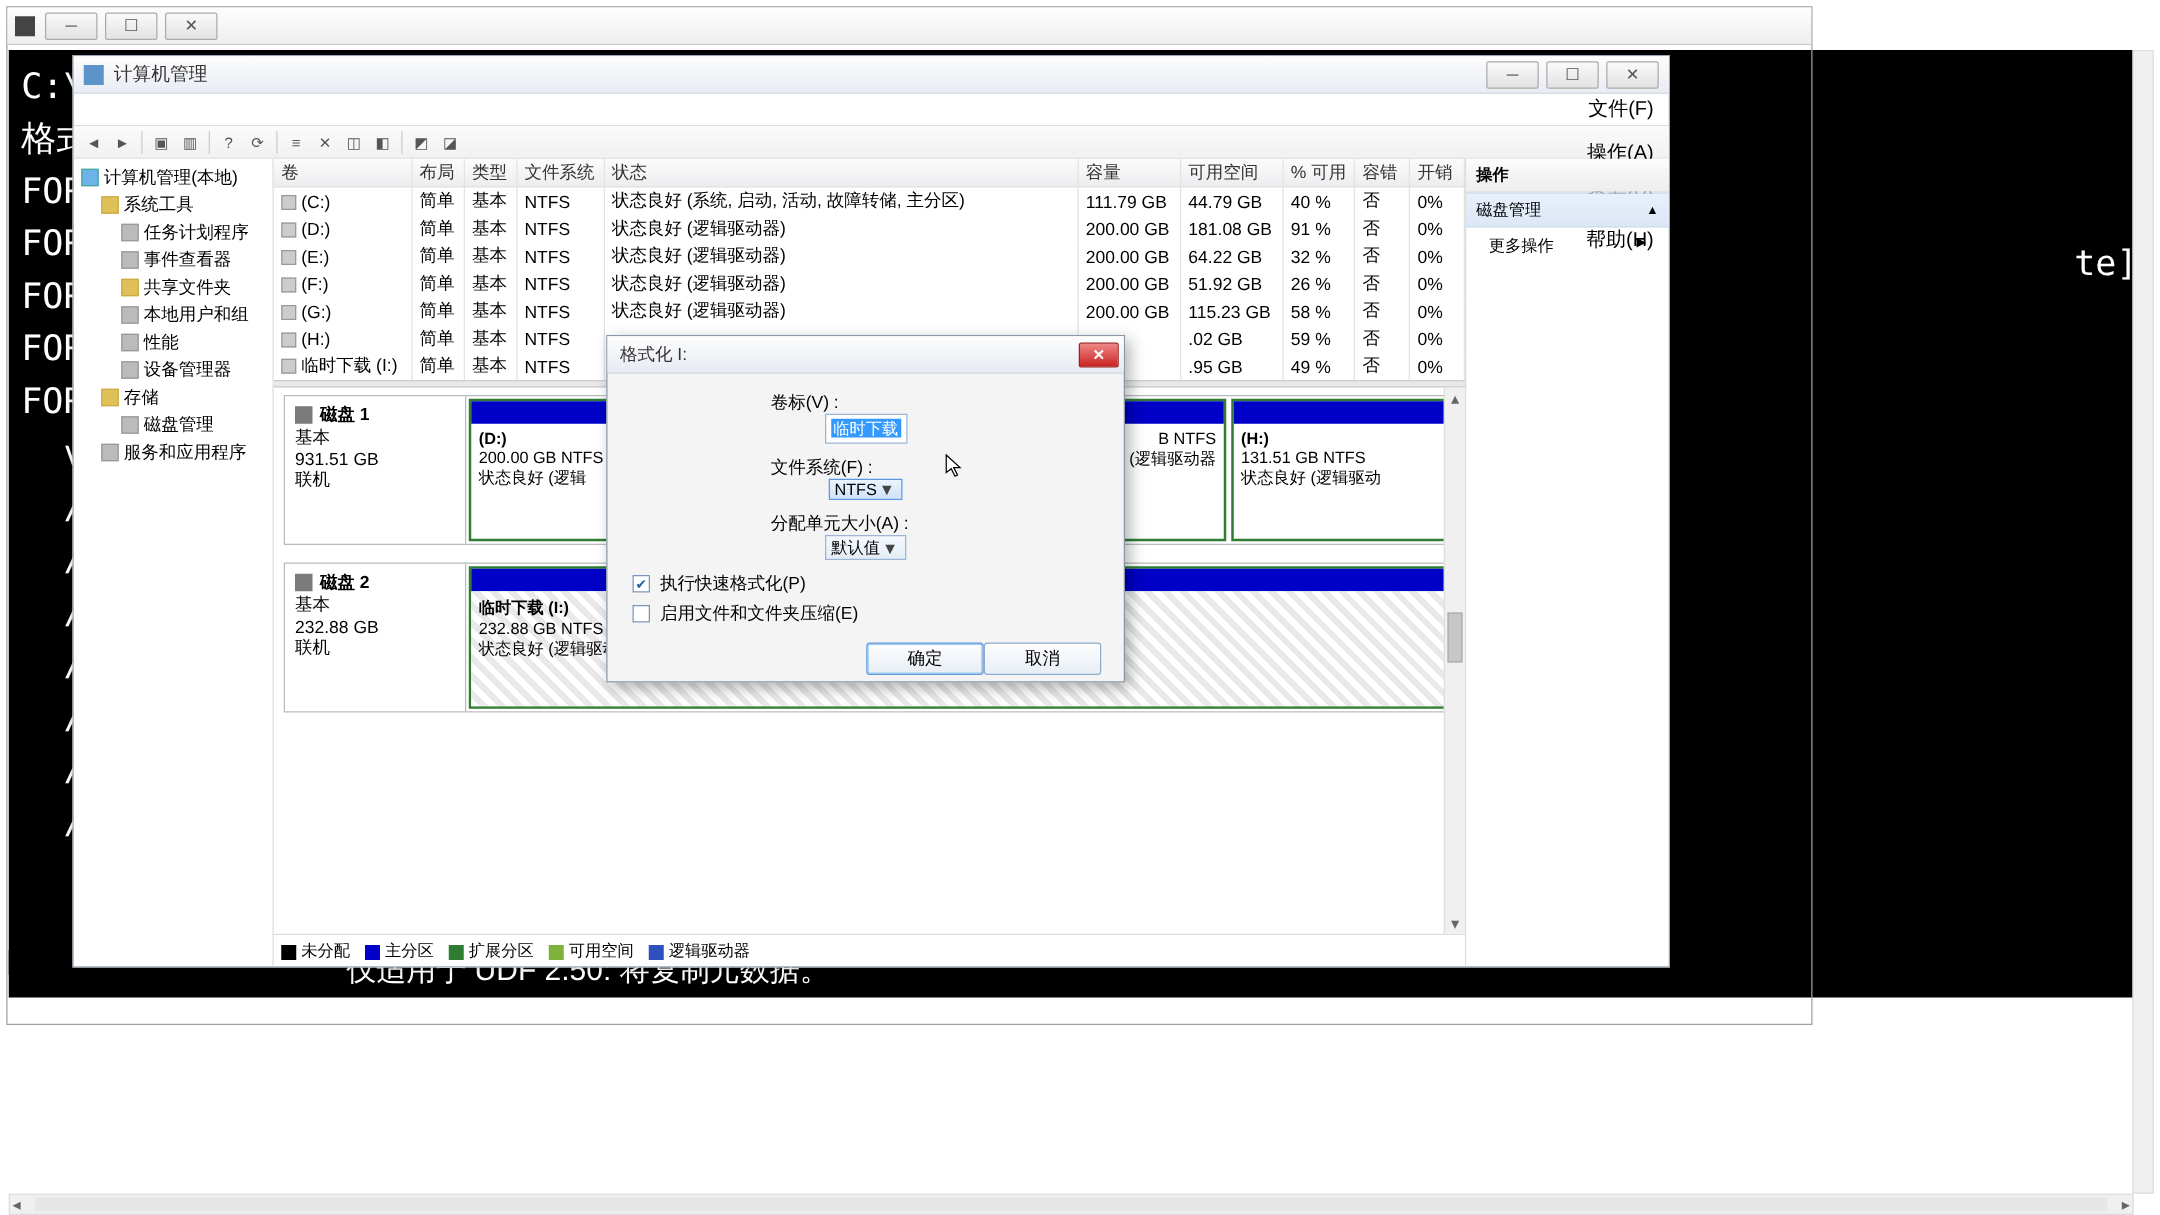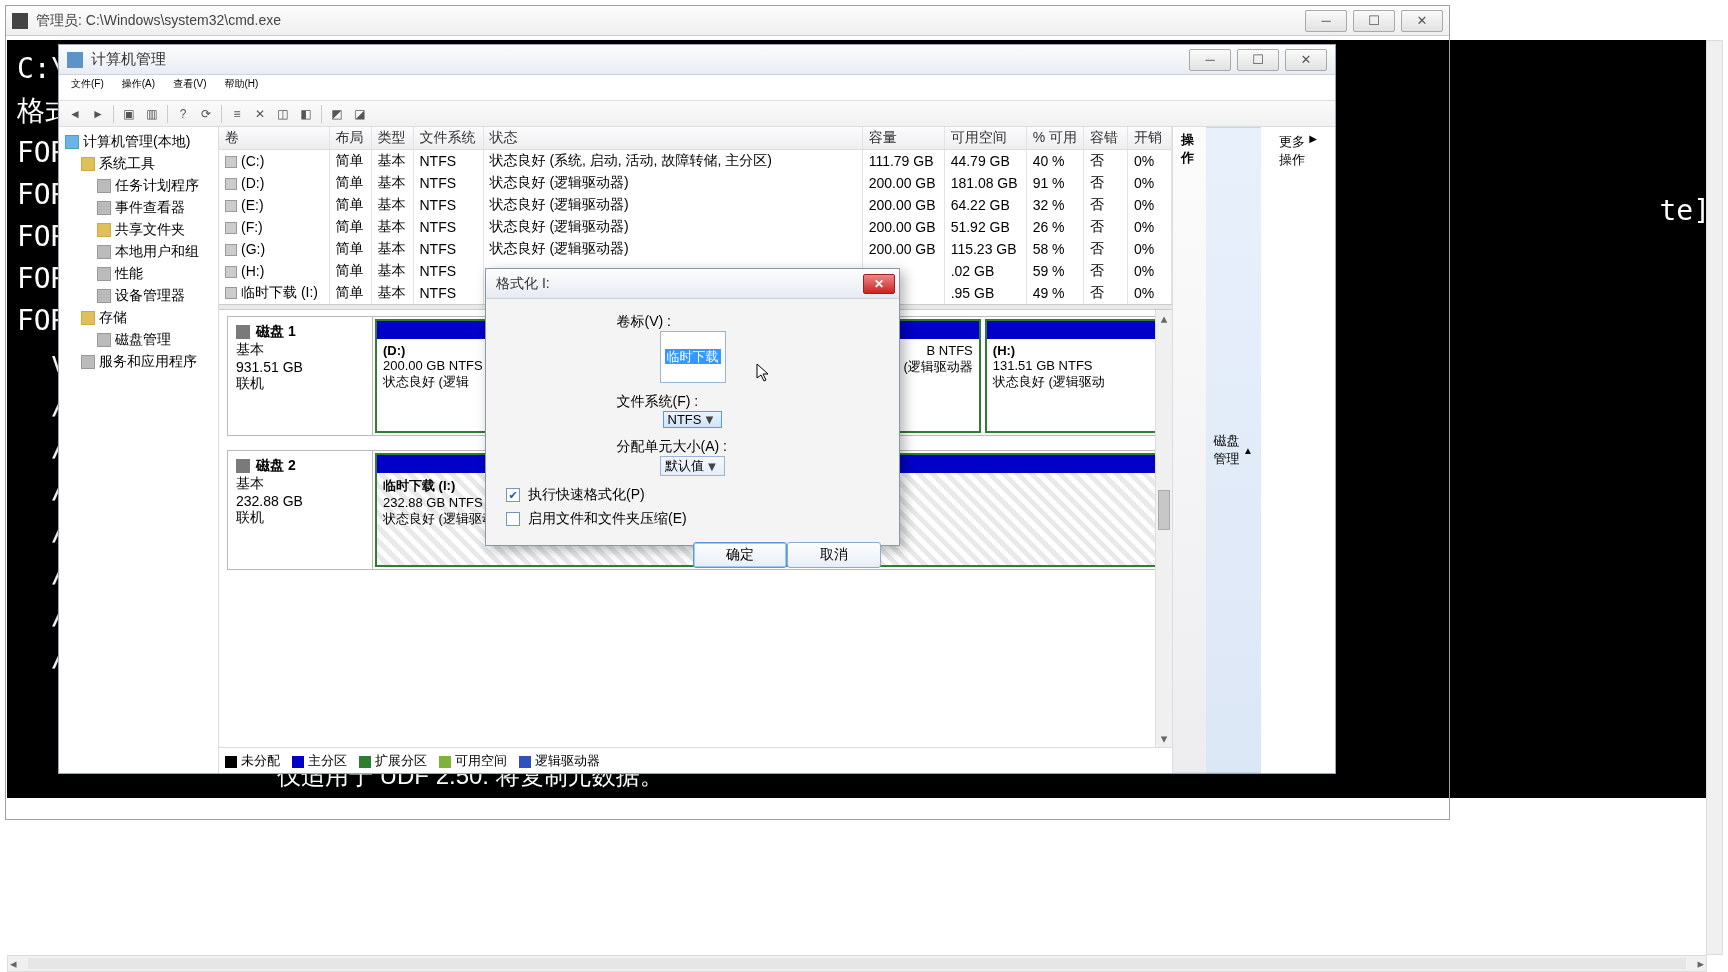--- a/index.html
+++ b/index.html
@@ -80,25 +80,26 @@
     border-bottom: 1px solid #cdd3db;
   }
   .mgmt-title .wicon {
     width: 16px; height: 16px;
     background: #5c93c9;
     margin-right: 8px;
   }
   .mgmt-title .t { flex: 1; font-size: 15px; color: #333; }
   .mgmt-menu {
     height: 26px;
-    display: flex; align-items: flex-start;
+    display: flex; align-items: flex-end;
     gap: 10px;
     padding: 0 8px;
     border-bottom: 1px solid #ddd;
-    font-size: 10px;
+    font-size: 16px;
+    flex-direction: column;
   }
   .mgmt-menu span { padding: 2px 4px; }
   .mgmt-tool {
     height: 26px;
     display: flex; align-items: center;
     gap: 3px;
     padding: 0 6px;
     border-bottom: 1px solid #ddd;
     background: linear-gradient(#fbfbfb,#f1f1f1);
   }
@@ -233,21 +234,21 @@
   }
   .vscroll .arrup, .vscroll .arrdn {
     position: absolute; left:0; right:0; height:17px;
     display:flex; align-items:center; justify-content:center;
     color:#666;
   }
   .vscroll .arrup{top:0;} .vscroll .arrdn{bottom:0;}
   
   .actions-pane {
     width: 162px;
-    display: flex; flex-direction: row;
+    display: flex; flex-direction: column;
   }
   .actions-header {
     background: linear-gradient(#fcfcfc,#ededf0);
     border-bottom: 1px solid #ddd;
     padding: 4px 8px;
     font-weight: bold;
   }
   .actions-group {
     background: linear-gradient(#e8f0fb,#dce7f6);
     border-top: 1px solid #c5d5ea;
@@ -295,21 +296,21 @@
   .form-row {
     display: flex; align-items: center;
     margin-bottom: 10px;
     flex-direction: column;
   }
   .form-row label { width: 152px; font-size: 14px; }
   .text-input {
     flex: 1; height: 22px;
     border: 1px solid #9ab5d6;
     background: #fff;
-    padding: 16px 4px;
+    padding: 2px 4px;
     font-size: 13px;
   }
   .text-input .sel {
     background: #3399ff;
     color: #fff;
     padding: 0 2px;
   }
   .combo {
     flex: 1; height: 22px;
     border: 1px solid #9ab5d6;
@@ -402,21 +403,20 @@
   <div class="line">  /</div>
   <div class="line">  /</div>
   <div class="line">  /D</div>
   <div style="position:absolute; top:150px; right:10px;">te]</div>
 </div>
 <div class="cmd-bottom">仅适用于 UDF 2.50: 将复制元数据。</div>
 
 <div class="outer-window">
   <div class="title-bar">
     <div class="icon-box"></div>
-    <div class="title-text">管理员: C:\Windows\system32\cmd.exe</div>
     <div class="win-controls">
       <div class="win-btn">─</div>
       <div class="win-btn">☐</div>
       <div class="win-btn">✕</div>
     </div>
   </div>
 </div>
 
 <div class="mgmt-window">
   <div class="mgmt-title">

